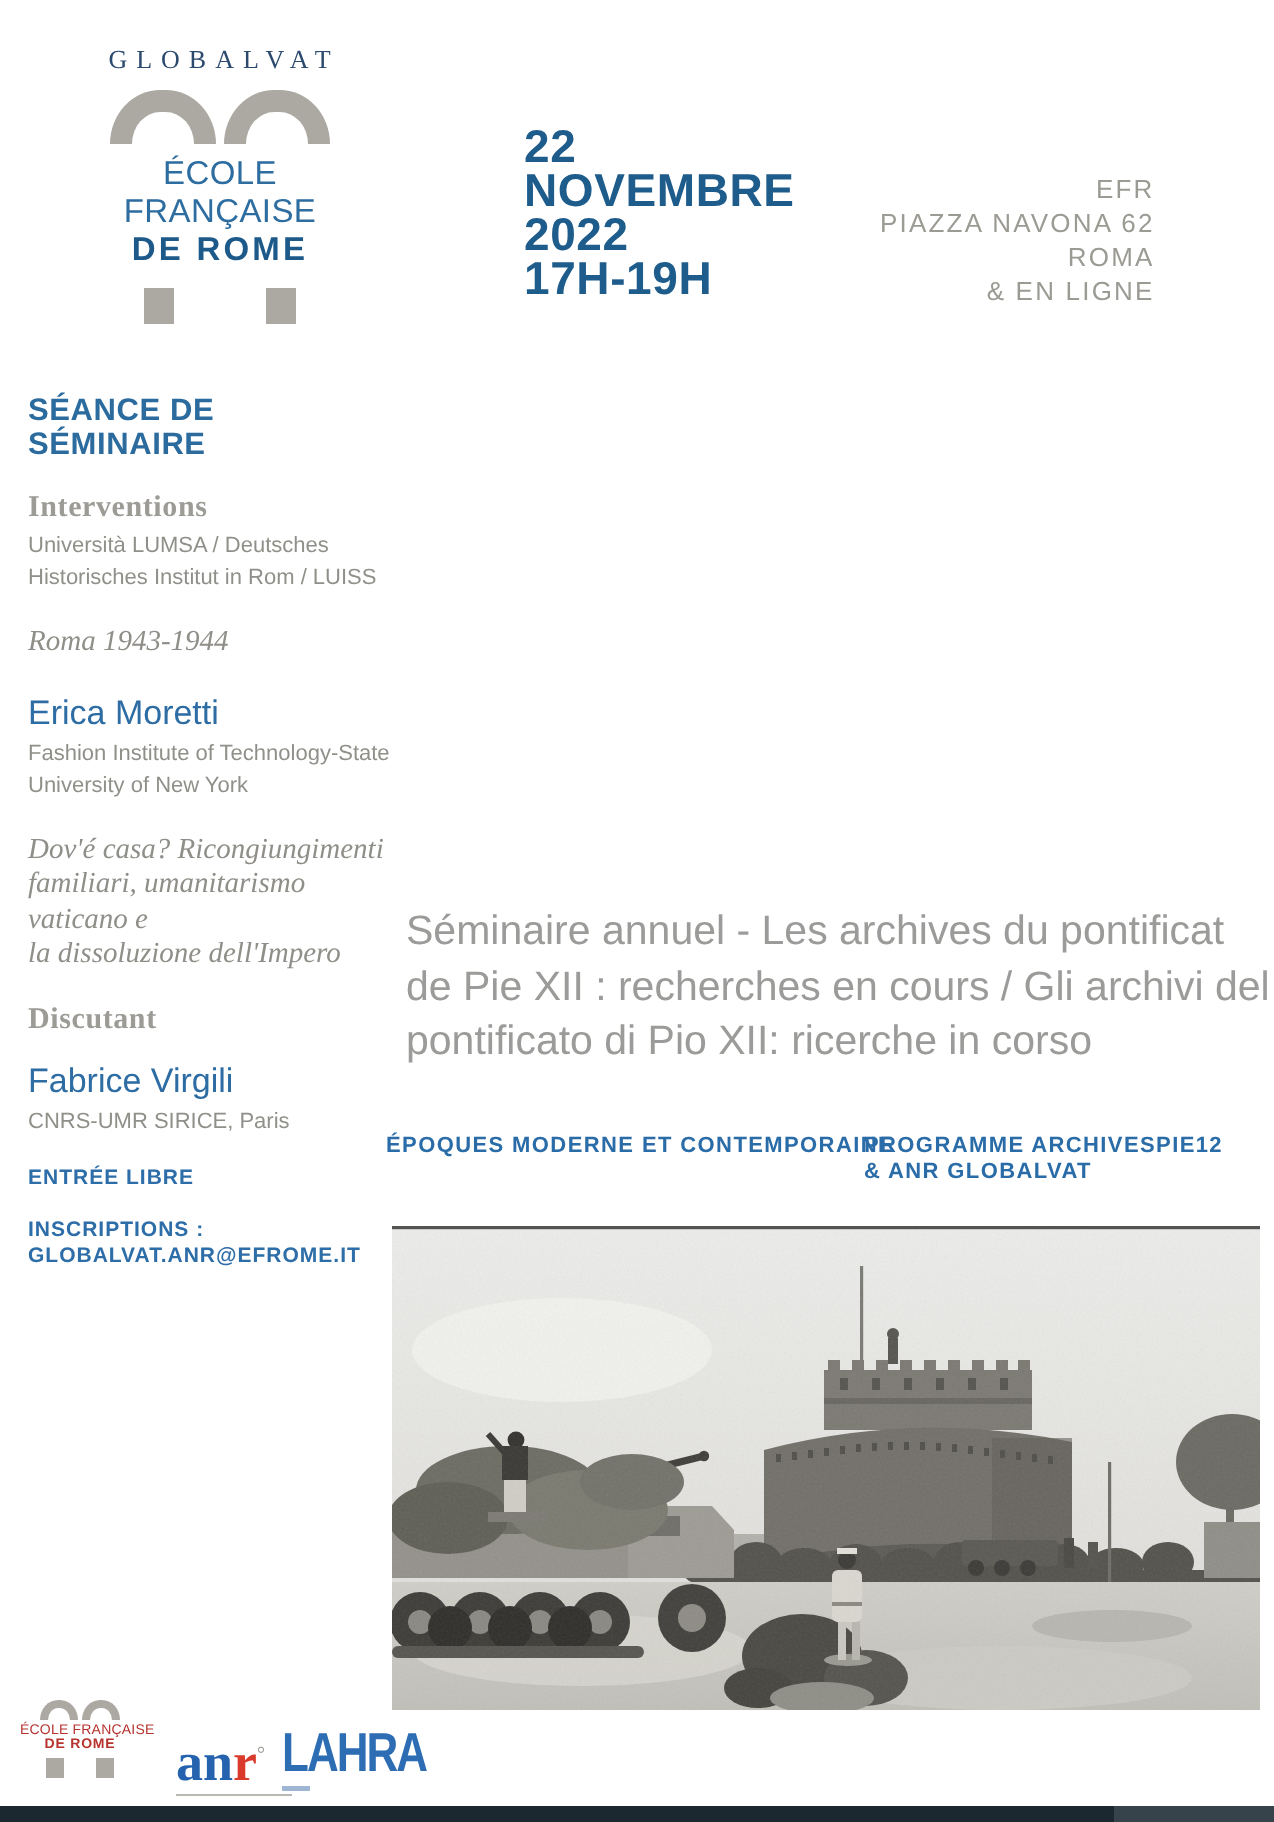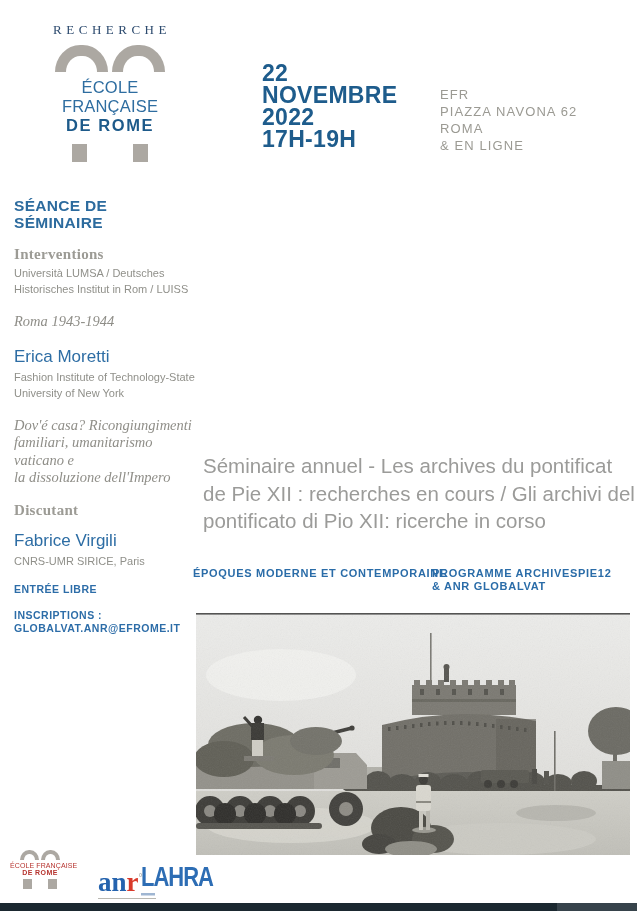--- a/index.html
+++ b/index.html
@@ -15,21 +15,21 @@
   .arch{box-sizing:border-box;width:53px;height:27px;border:11px solid #aca8a2;border-bottom:none;
     border-top-left-radius:28px 30px;border-top-right-radius:28px 30px;}
   .efr-line1{margin-top:6px;font-size:16.5px;letter-spacing:.2px;color:#2e6da0;}
   .efr-line2{font-size:16.5px;font-weight:bold;letter-spacing:1.6px;color:#1d5a8a;}
   .feet{display:flex;justify-content:center;gap:46px;margin-top:9px;}
   .foot{width:15px;height:18px;background:#aca8a2;}
   
   .date-block{position:absolute;left:262px;top:62px;font-size:23px;font-weight:bold;
     line-height:22px;letter-spacing:.3px;color:#1e5c8c;}
   .venue-block{position:absolute;left:440px;top:86px;font-size:13px;line-height:17px;
-    letter-spacing:1.1px;color:#9b9a93;}
+    letter-spacing:1.1px;color:#9b9a93;text-align:right;}
   
   .sidebar{position:absolute;left:14px;top:197px;width:184px;}
   .kicker{font-size:15.5px;font-weight:bold;line-height:17px;letter-spacing:.3px;color:#2c6b9e;}
   .serif-label{font-family:"Liberation Serif",serif;font-weight:bold;font-size:15px;
     letter-spacing:.3px;color:#9c9b95;margin-top:15px;}
   .speaker{font-size:17px;line-height:20px;color:#2d6da4;margin-top:12px;}
   .affil{font-size:11px;line-height:16px;color:#90908a;margin-top:2px;}
   .talk{font-family:"Liberation Serif",serif;font-style:italic;font-size:14.5px;
     line-height:17.5px;color:#8f8e88;margin-top:16px;}
   .small-blue{font-size:10.5px;font-weight:bold;letter-spacing:.5px;color:#2d6da8;margin-top:14px;}
@@ -49,40 +49,40 @@
   
   .efr-mini{position:absolute;left:10px;top:850px;width:60px;text-align:center;}
   .mini-arches{display:flex;justify-content:center;gap:2px;height:10px;}
   .mini-arch{box-sizing:border-box;width:19px;height:10px;border:4px solid #aca8a2;border-bottom:none;
     border-top-left-radius:10px 11px;border-top-right-radius:10px 11px;}
   .efr-mini-l1{margin-top:2px;font-size:7px;letter-spacing:.1px;color:#b6332e;white-space:nowrap;}
   .efr-mini-l2{font-size:7px;font-weight:bold;letter-spacing:.4px;color:#b6332e;}
   .mini-feet{display:flex;justify-content:center;gap:16px;margin-top:3px;}
   .mini-foot{width:9px;height:10px;background:#aca8a2;}
   .anr-logo{position:absolute;left:88px;top:864px;font-family:"Liberation Serif",serif;
-    font-weight:bold;font-size:27px;line-height:27px;margin-left:10px;}
+    font-weight:bold;font-size:27px;line-height:27px;}
   .anr-blue{color:#2563ae;}
   .anr-red{color:#d93a2b;}
   .anr-sup{font-size:10px;color:#9a9992;vertical-align:10px;font-weight:normal;}
   .anr-rule{width:58px;height:1px;background:#b9b8b2;margin-top:2px;}
   .larhra-logo{position:absolute;left:141px;top:863px;color:#2d6db4;font-weight:bold;
     font-size:22px;line-height:22px;letter-spacing:-1px;
     font-family:"Liberation Sans",sans-serif;transform:scaleY(1.25);transform-origin:top left;}
   .larhra-sub{width:14px;height:2px;background:#9fb6d2;margin-top:2px;}
   
   .bottom-bar{position:absolute;left:0;top:903px;width:637px;height:8px;background:#1b2830;}
   .bottom-bar-right{position:absolute;right:0;top:0;width:80px;height:8px;background:#37434b;}
 </style>
 </head>
 <body>
 
 <div class="page">
 
   <div class="logo">
-    <div class="logo-recherche">RECHERCHE</div>
+    <div class="logo-recherche">GLOBALVAT</div>
     <div class="arches">
       <div class="arch"></div>
       <div class="arch"></div>
     </div>
     <div class="efr-line1">ÉCOLE FRANÇAISE</div>
     <div class="efr-line2">DE ROME</div>
     <div class="feet">
       <div class="foot"></div>
       <div class="foot"></div>
     </div>

